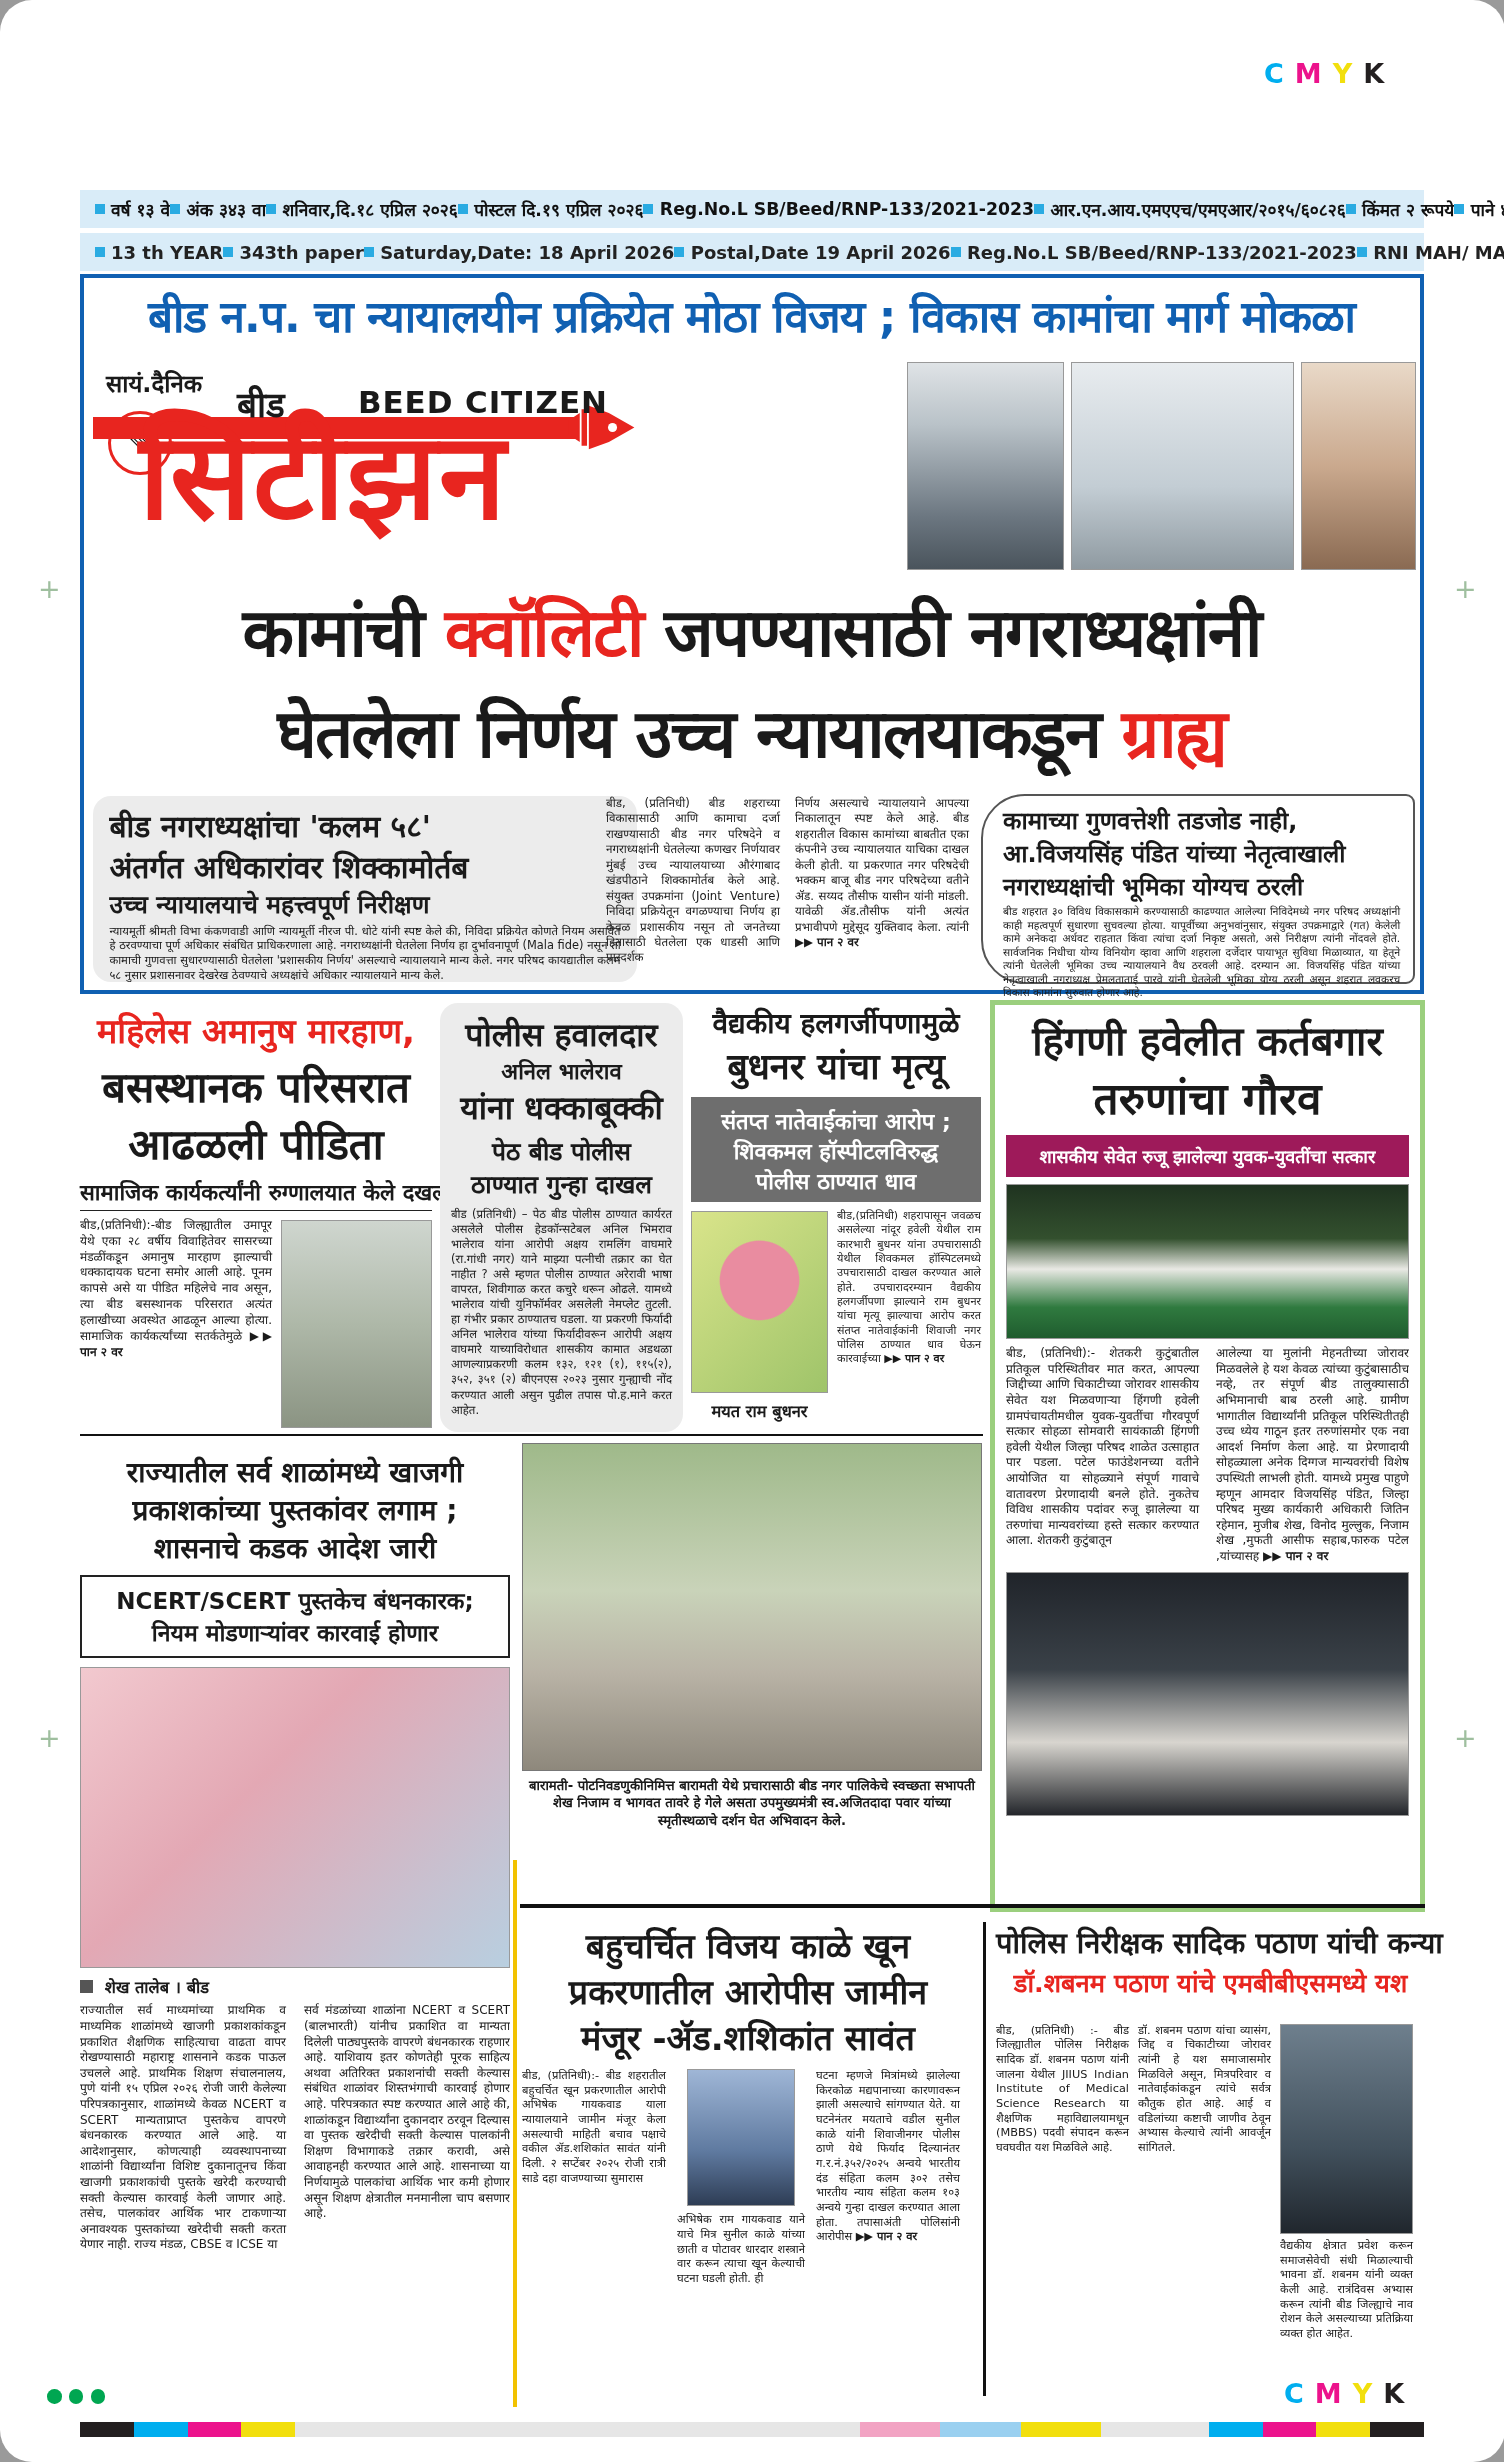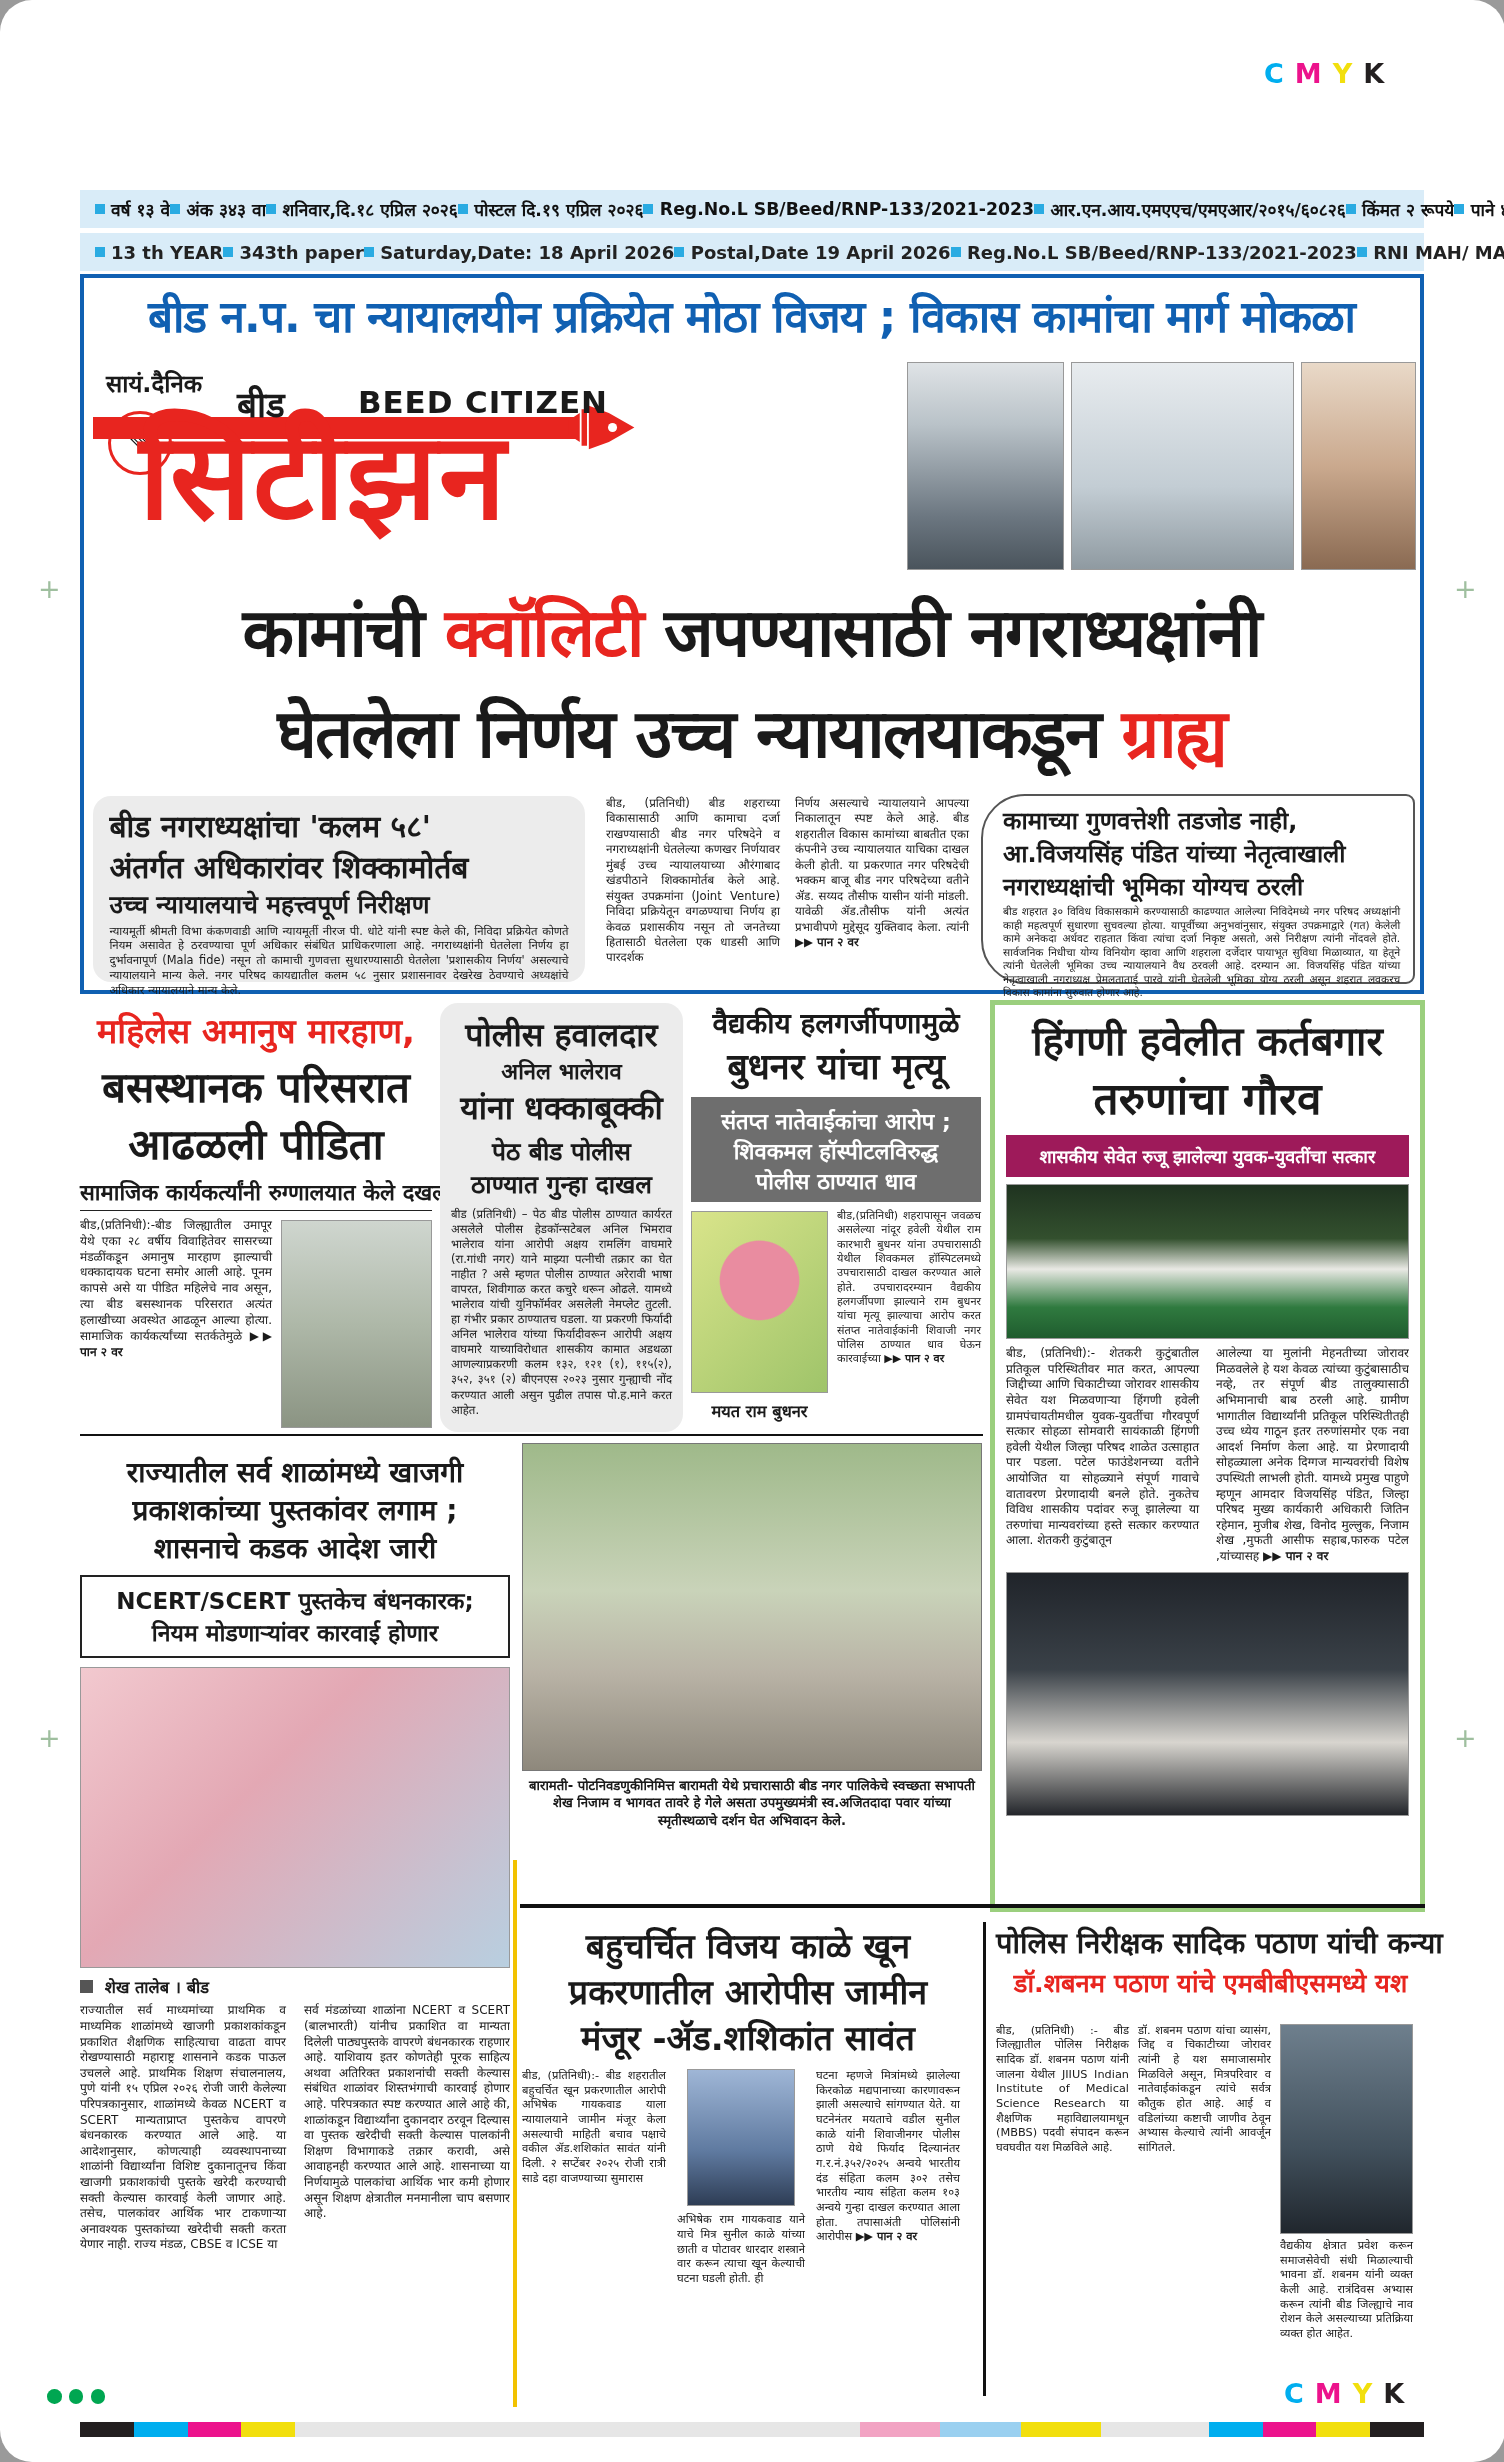--- a/index.html
+++ b/index.html
@@ -105,21 +105,21 @@
     <div class="abs photo ph-building" style="left:987px;top:84px;width:223px;height:208px;"></div>
     <div class="abs photo ph-woman" style="left:1217px;top:84px;width:115px;height:208px;"></div>
 
     <div class="abs ctr b nw" style="left:0;top:306px;width:1335px;font-size:67px;letter-spacing:-1.8px;">
       <span>कामांची </span><span class="red">क्वॉलिटी</span><span> जपण्यासाठी नगराध्यक्षांनी</span>
     </div>
     <div class="abs ctr b nw" style="left:0;top:407px;width:1335px;font-size:67px;letter-spacing:-1.8px;">
       <span>घेतलेला निर्णय उच्च न्यायालयाकडून </span><span class="red">ग्राह्य</span>
     </div>
 
-    <div class="abs gray-box" style="left:9px;top:518px;width:492px;height:186px;padding:9px 16.4px;">
+    <div class="abs gray-box" style="left:9px;top:518px;width:544px;height:186px;padding:9px 16.4px;">
       <div class="b nw" style="font-size:30px;">बीड नगराध्यक्षांचा 'कलम ५८'</div>
       <div class="b nw" style="font-size:30px;">अंतर्गत अधिकारांवर शिक्कामोर्तब</div>
       <div class="b nw" style="font-size:24.6px;">उच्च न्यायालयाचे महत्त्वपूर्ण निरीक्षण</div>
       <div class="j" style="font-size:11.4px;line-height:1.3;margin-top:3.6px;">न्यायमूर्ती श्रीमती विभा कंकणवाडी आणि न्यायमूर्ती नीरज पी. धोटे यांनी स्पष्ट केले की, निविदा प्रक्रियेत कोणते नियम असावेत हे ठरवण्याचा पूर्ण अधिकार संबंधित प्राधिकरणाला आहे. नगराध्यक्षांनी घेतलेला निर्णय हा दुर्भावनापूर्ण (Mala fide) नसून तो कामाची गुणवत्ता सुधारण्यासाठी घेतलेला 'प्रशासकीय निर्णय' असल्याचे न्यायालयाने मान्य केले. नगर परिषद कायद्यातील कलम ५८ नुसार प्रशासनावर देखरेख ठेवण्याचे अध्यक्षांचे अधिकार न्यायालयाने मान्य केले.</div>
     </div>
 
     <div class="abs" style="left:522px;top:518px;width:363px;height:186px;">
       <div class="j" style="float:left;width:174px;font-size:11.7px;line-height:1.32;">बीड, (प्रतिनिधी) बीड शहराच्या विकासासाठी आणि कामाचा दर्जा राखण्यासाठी बीड नगर परिषदेने व नगराध्यक्षांनी घेतलेल्या कणखर निर्णयावर मुंबई उच्च न्यायालयाच्या औरंगाबाद खंडपीठाने शिक्कामोर्तब केले आहे. संयुक्त उपक्रमांना (Joint Venture) निविदा प्रक्रियेतून वगळण्याचा निर्णय हा केवळ प्रशासकीय नसून तो जनतेच्या हितासाठी घेतलेला एक धाडसी आणि पारदर्शक</div>
       <div class="j" style="float:right;width:174px;font-size:11.7px;line-height:1.32;">
         <span>निर्णय असल्याचे न्यायालयाने आपल्या निकालातून स्पष्ट केले आहे. बीड शहरातील विकास कामांच्या बाबतीत एका कंपनीने उच्च न्यायालयात याचिका दाखल केली होती. या प्रकरणात नगर परिषदेची भक्कम बाजू बीड नगर परिषदेच्या वतीने ॲड. सय्यद तौसीफ यासीन यांनी मांडली. यावेळी ॲड.तौसीफ यांनी अत्यंत प्रभावीपणे मुद्देसूद युक्तिवाद केला. त्यांनी</span>

